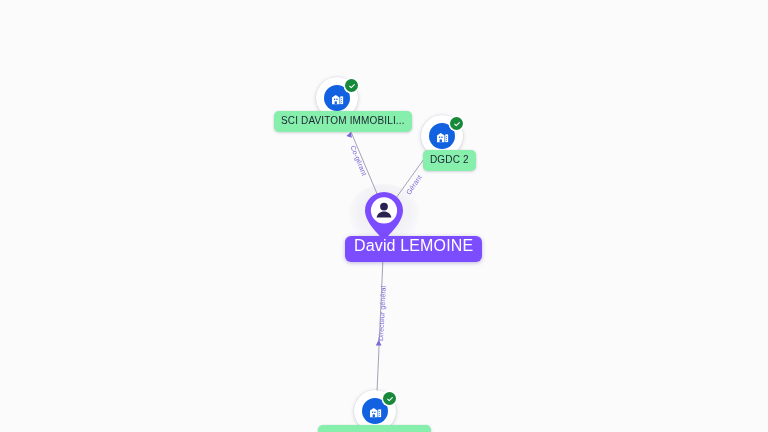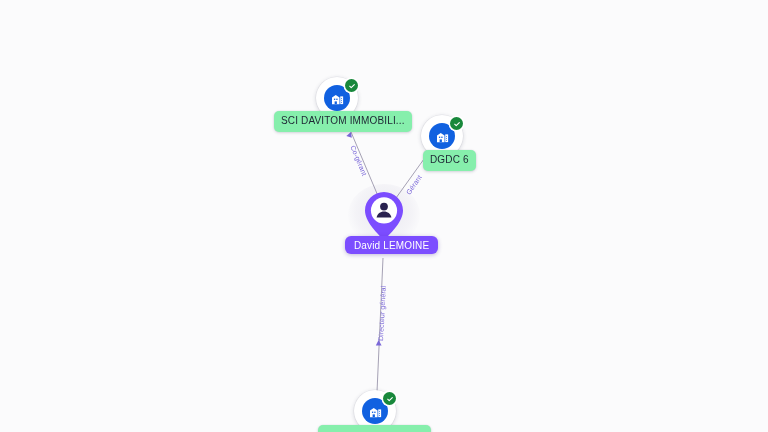--- a/index.html
+++ b/index.html
@@ -96,23 +96,23 @@
     padding: 4px 7px 5px 7px;
     border-radius: 5px;
     box-shadow: 0 1px 3px rgba(40,45,75,0.18), 0 0 0 0.5px rgba(40,45,75,0.05);
     white-space: nowrap;
     box-sizing: border-box;
   }
 
   .node-label.primary {
     background: #7c4dff;
     color: #ffffff;
-    font-size: 10px;
+    font-size: 16px;
     line-height: 12px;
-    padding: 4px 9px 2px 9px;
+    padding: 4px 9px 10px 9px;
     border-radius: 6px;
     box-shadow: 0 1px 4px rgba(70,45,150,0.32);
     font-weight: 400;
   }
 
   .node-label.clipped {
     opacity: 1;
   }
 
   
@@ -189,21 +189,21 @@
         <rect x="17.6" y="14.3" width="1.3" height="1.4" fill="#1161e0"></rect>
         <rect x="17.6" y="17.5" width="1.3" height="1.4" fill="#1161e0"></rect>
       </svg>
     </div>
     <div class="verif-badge">
       <svg width="8" height="8" viewBox="0 0 24 24" fill="none">
         <path d="M5 12.6L9.6 17.2L19 7.6" stroke="#ffffff" stroke-width="3.2" stroke-linecap="round" stroke-linejoin="round"></path>
       </svg>
     </div>
   </div>
-  <div class="node-label" style="left:423px; top:150px;">DGDC 6</div>
+  <div class="node-label" style="left:423px; top:150px;">DGDC 2</div>
 
   <div class="company-node" style="left:354px; top:390px;">
     <div class="disc">
       <svg width="15" height="15" viewBox="0 0 24 24" fill="none">
         <path d="M3.2 21V10.4L9.2 6.2L15.2 10.4V21H3.2Z" fill="#ffffff"></path>
         <rect x="16.4" y="8.6" width="4.6" height="12.4" fill="#ffffff"></rect>
         <rect x="6.3" y="12.2" width="2.1" height="2.1" fill="#1161e0"></rect>
         <rect x="10.0" y="12.2" width="2.1" height="2.1" fill="#1161e0"></rect>
         <rect x="7.4" y="16.6" width="3.6" height="4.4" fill="#1161e0"></rect>
         <rect x="17.6" y="11.1" width="1.3" height="1.4" fill="#1161e0"></rect>

